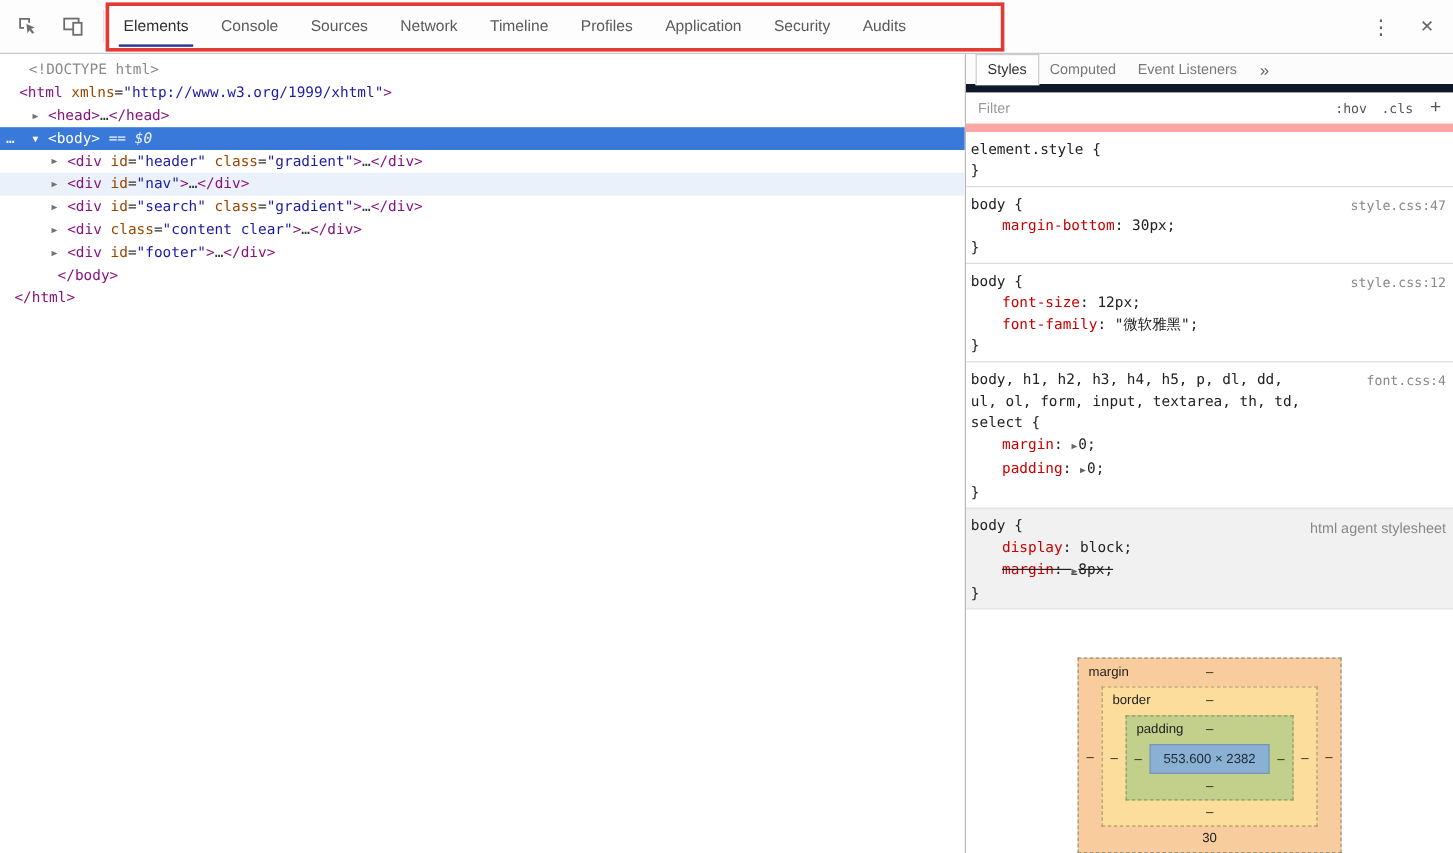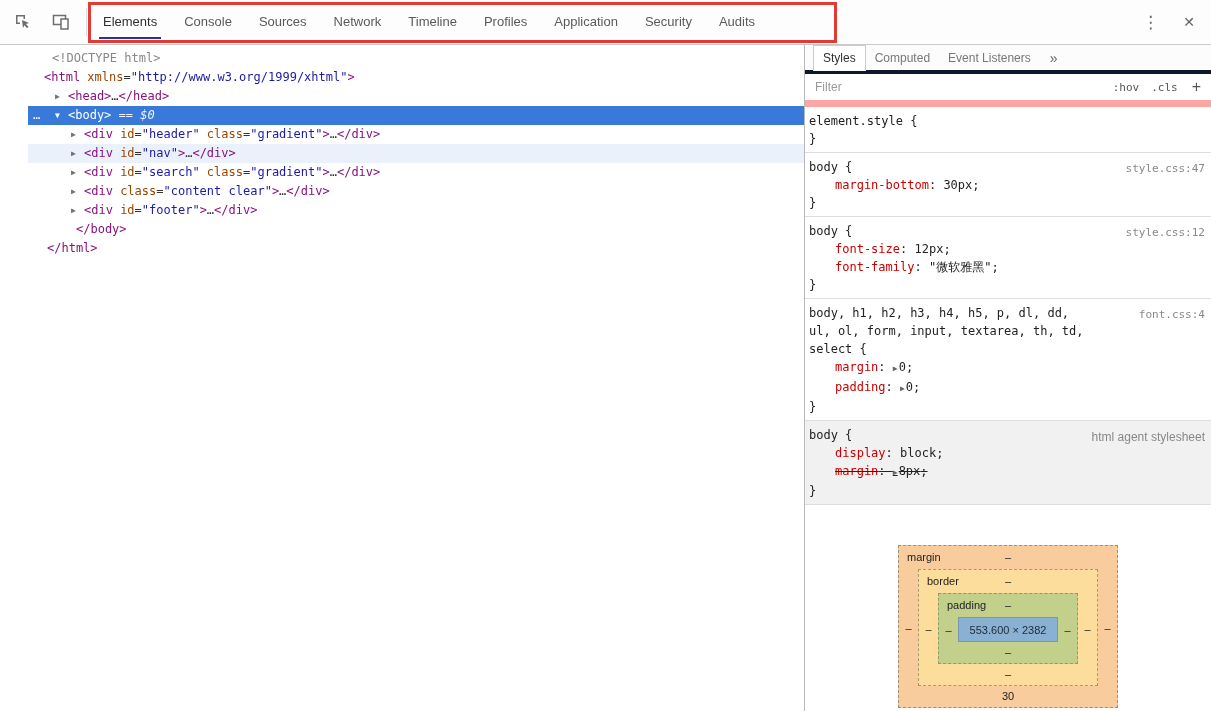--- a/index.html
+++ b/index.html
@@ -29,38 +29,38 @@
     position:absolute; left:88px; top:2px; width:749px; height:41px;
     border:3px solid #e23b36; pointer-events:none; z-index:5;
   }
 
   
   .body-row { flex:1; display:flex; min-height:0; }
 
   
   .elements-panel { width:805px; flex:0 0 805px; border-right:1px solid #b9b9b9; overflow:hidden; padding-top:4px; background:#fff; }
   .dom-tree { font-family:"DejaVu Sans Mono", monospace; font-size:12px; }
-  .dom-row { position:relative; height:19px; line-height:19px; white-space:pre; cursor:default;margin-left:28px; }
+  .dom-row { position:relative; height:19px; line-height:19px; white-space:pre; cursor:default; }
   .dom-row .arrow { position:absolute; top:0; font-size:8px; color:#727272; line-height:19px; }
   .dom-row.selected { background:#3879d9; }
   .dom-row.selected span { color:#fff !important; }
   .dom-row.hovered { background:#eaf1fb; }
   .gutter { position:absolute; left:5px; color:#fff; letter-spacing:1px; }
   .t-grey { color:#888; }
   .t-tag { color:#881280; }
   .t-attr { color:#994500; }
   .t-val { color:#1a1aa6; }
   .t-text { color:#333; }
   .t-eq { color:#333; }
   .t-selref { color:#5a5a5a; font-style:italic; }
   .dom-row.selected .t-selref { color:#eef2ff !important; }
 
   
   .styles-panel { flex:1; display:flex; flex-direction:column; min-width:0; background:#fff; }
-  .styles-tabs { flex:0 0 27px; display:flex; align-items:flex-end; border-bottom:4px solid #0f172a; padding-left:8px; font-size:12px; color:#777; background:#fcfcfc; }
+  .styles-tabs { flex:0 0 27px; display:flex; align-items:flex-end; border-bottom:7px solid #0f172a; padding-left:8px; font-size:12px; color:#777; background:#fcfcfc; }
   .stab { padding:5px 9px; cursor:pointer; white-space:nowrap; }
   .stab.active { color:#303030; background:#fff; border:1px solid #ccc; border-bottom:1px solid #fff; margin-bottom:-1px; }
   .stabs-chevron { margin-left:10px; padding-bottom:4px; font-size:14px; color:#666; cursor:pointer; }
 
   .filter-row { flex:0 0 33px; display:flex; align-items:center; border-bottom:7px solid #fca5a5; padding:0 10px; }
   .filter-input { border:none; outline:none; flex:1; font-size:12px; color:#444; font-family:"Liberation Sans",sans-serif; background:transparent; }
   .filter-input::placeholder { color:#999; }
   .mini-btn { font-family:"DejaVu Sans Mono",monospace; font-size:11px; color:#555; margin-left:12px; cursor:pointer; }
   .plus-btn { font-size:16px; color:#555; margin-left:14px; cursor:pointer; line-height:1; }
 
@@ -134,21 +134,21 @@
           <div class="dom-row" style="padding-left: 24px;"><span class="t-grey">&lt;!DOCTYPE html&gt;</span></div>
           <div class="dom-row" style="padding-left: 16px;"><span class="t-tag">&lt;html</span><span class="t-attr"> xmlns</span><span class="t-eq">=</span><span class="t-val">"http://www.w3.org/1999/xhtml"</span><span class="t-tag">&gt;</span></div>
           <div class="dom-row" style="padding-left: 40px;"><span class="arrow" style="left: 27px;">▶</span><span class="t-tag">&lt;head&gt;</span><span class="t-text">…</span><span class="t-tag">&lt;/head&gt;</span></div>
           <div class="dom-row selected" style="padding-left: 40px;"><span class="gutter">…</span><span class="arrow" style="left: 27px;">▼</span><span class="t-tag">&lt;body&gt;</span><span class="t-selref"> == $0</span></div>
           <div class="dom-row" style="padding-left: 56px;"><span class="arrow" style="left: 43px;">▶</span><span class="t-tag">&lt;div</span><span class="t-attr"> id</span><span class="t-eq">=</span><span class="t-val">"header"</span><span class="t-attr"> class</span><span class="t-eq">=</span><span class="t-val">"gradient"</span><span class="t-tag">&gt;</span><span class="t-text">…</span><span class="t-tag">&lt;/div&gt;</span></div>
           <div class="dom-row hovered" style="padding-left: 56px;"><span class="arrow" style="left: 43px;">▶</span><span class="t-tag">&lt;div</span><span class="t-attr"> id</span><span class="t-eq">=</span><span class="t-val">"nav"</span><span class="t-tag">&gt;</span><span class="t-text">…</span><span class="t-tag">&lt;/div&gt;</span></div>
           <div class="dom-row" style="padding-left: 56px;"><span class="arrow" style="left: 43px;">▶</span><span class="t-tag">&lt;div</span><span class="t-attr"> id</span><span class="t-eq">=</span><span class="t-val">"search"</span><span class="t-attr"> class</span><span class="t-eq">=</span><span class="t-val">"gradient"</span><span class="t-tag">&gt;</span><span class="t-text">…</span><span class="t-tag">&lt;/div&gt;</span></div>
           <div class="dom-row" style="padding-left: 56px;"><span class="arrow" style="left: 43px;">▶</span><span class="t-tag">&lt;div</span><span class="t-attr"> class</span><span class="t-eq">=</span><span class="t-val">"content clear"</span><span class="t-tag">&gt;</span><span class="t-text">…</span><span class="t-tag">&lt;/div&gt;</span></div>
           <div class="dom-row" style="padding-left: 56px;"><span class="arrow" style="left: 43px;">▶</span><span class="t-tag">&lt;div</span><span class="t-attr"> id</span><span class="t-eq">=</span><span class="t-val">"footer"</span><span class="t-tag">&gt;</span><span class="t-text">…</span><span class="t-tag">&lt;/div&gt;</span></div>
           <div class="dom-row" style="padding-left: 48px;"><span class="t-tag">&lt;/body&gt;</span></div>
-          <div class="dom-row" style="padding-left: 19px;"><span class="t-tag">&lt;/html&gt;</span></div>
+          <div class="dom-row" style="padding-left: 12px;"><span class="t-tag">&lt;/html&gt;</span></div>
         </div>
     </div>
 
     <div class="styles-panel">
       <div class="styles-tabs" id="styles-tabs">
           <div class="stab active">Styles</div>
           <div class="stab">Computed</div>
           <div class="stab">Event Listeners</div>
           <div class="stabs-chevron">»</div>
         </div>

